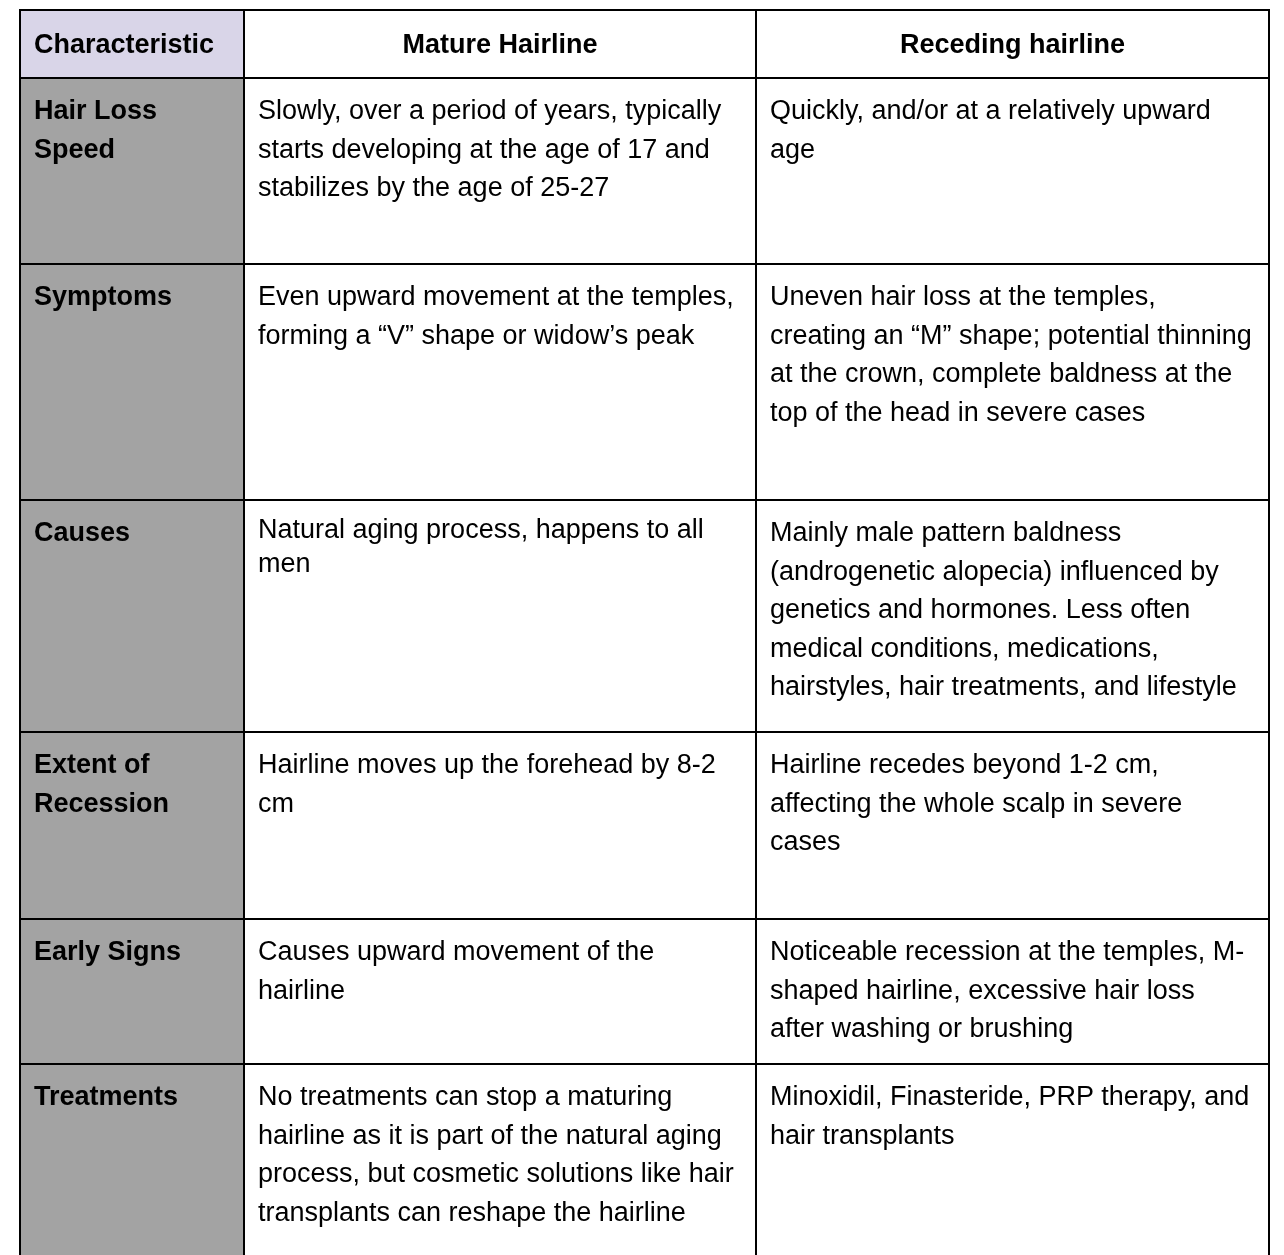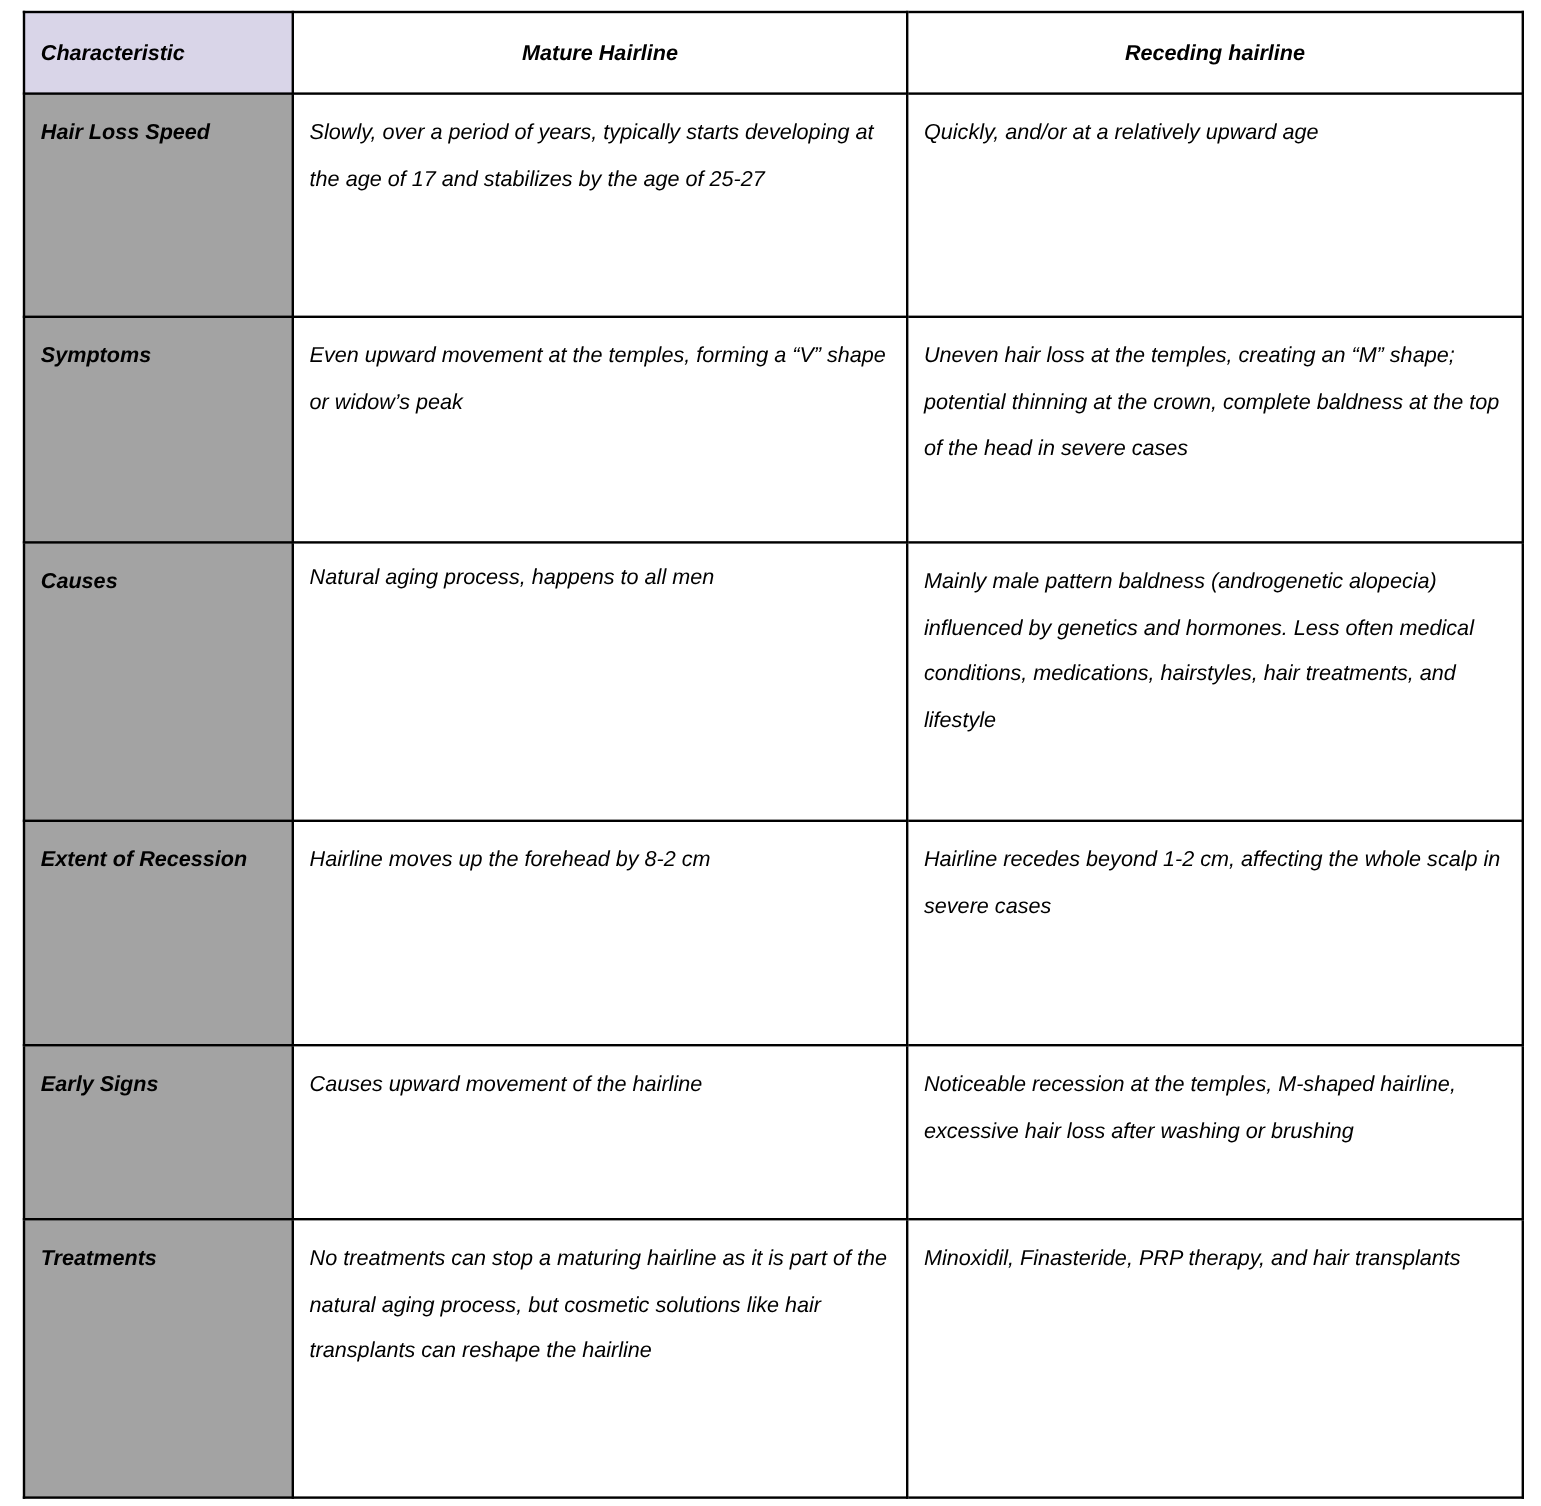--- a/index.html
+++ b/index.html
@@ -3,34 +3,33 @@
 <meta charset="utf-8">
 <style>
   html, body { margin: 0; padding: 0; background: #ffffff; }
   body { width: 1284px; height: 1255px; position: relative; font-family: "Liberation Sans", sans-serif; color: #000; }
   table.cmp {
     position: absolute; left: 19px; top: 9px;
     width: 1249px; border-collapse: collapse; table-layout: fixed;
   }
   table.cmp td, table.cmp th {
     border: 2px solid #000; vertical-align: top;
-    padding: 12px 13px 0 13px; font-size: 18px; line-height: 38.5px;
+    padding: 12px 13px 0 13px; font-size: 27px; line-height: 38.5px;
     box-sizing: border-box;
-    font-style: italic;
   }
   col.c1 { width: 224px; }
   col.c2 { width: 512px; }
   col.c3 { width: 513px; }
   th { font-weight: bold; vertical-align: middle !important; padding: 0 13px !important; }
   th.first { text-align: left; background: #d9d5e8; }
   td.label { background: #a3a3a3; font-weight: bold; }
   td.tight { line-height: 33.6px; }
   tr.hdr { height: 68px; }
   tr.r1 { height: 186px; }
-  tr.r2 { height: 188px; margin-top: 32px; }
+  tr.r2 { height: 236px; margin-top: 32px; }
   tr.r3 { height: 232px; }
   tr.r4 { height: 187px; }
   tr.r5 { height: 145px; }
   tr.r6 { height: 232px; }
 </style>
 </head>
 <body>
 
 <table class="cmp">
   <colgroup>

